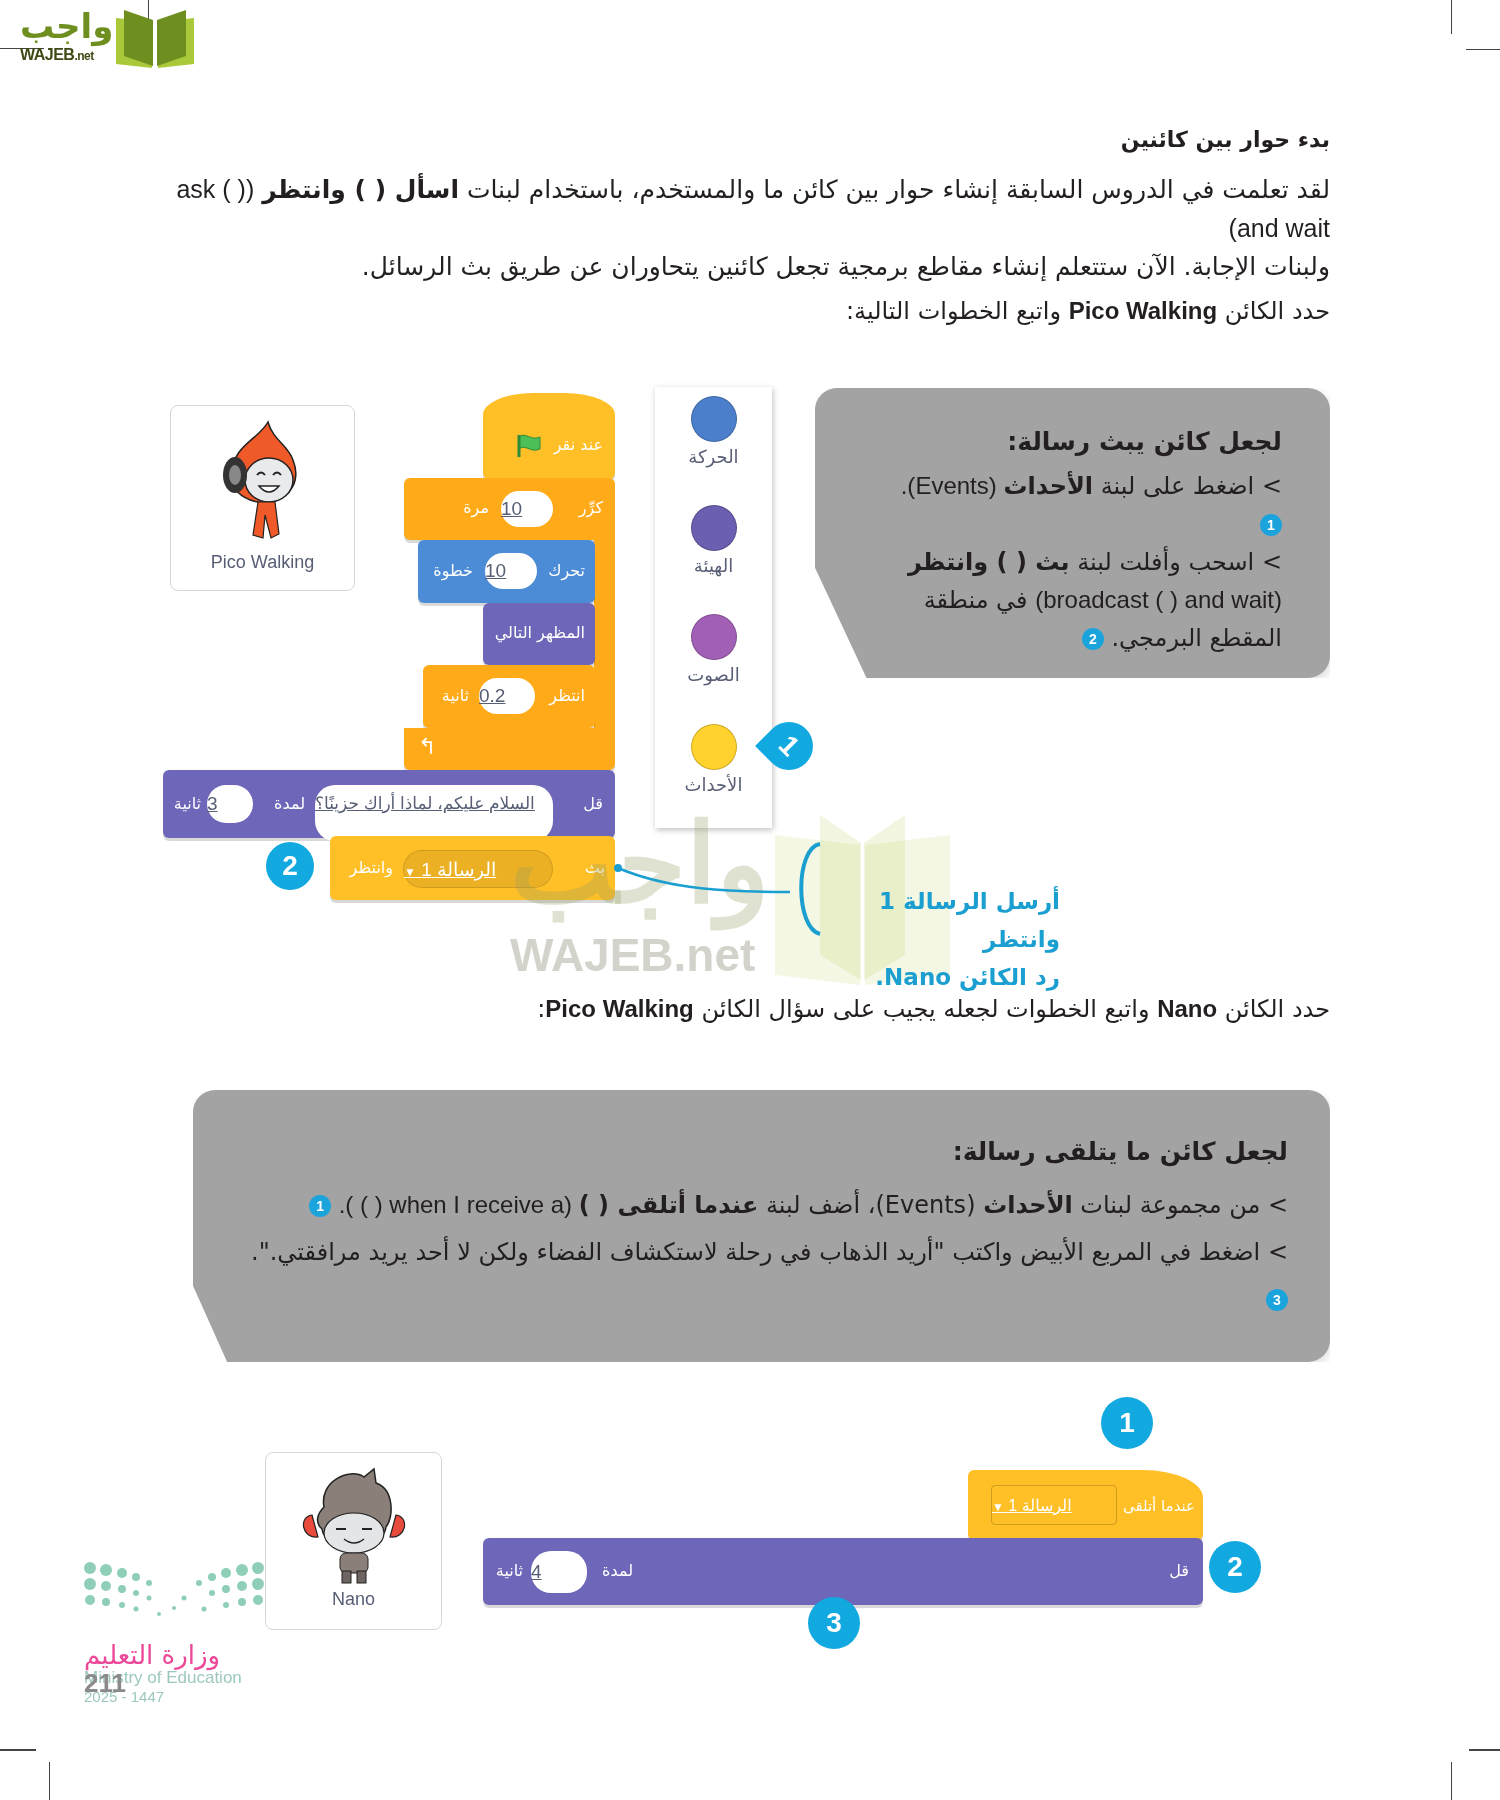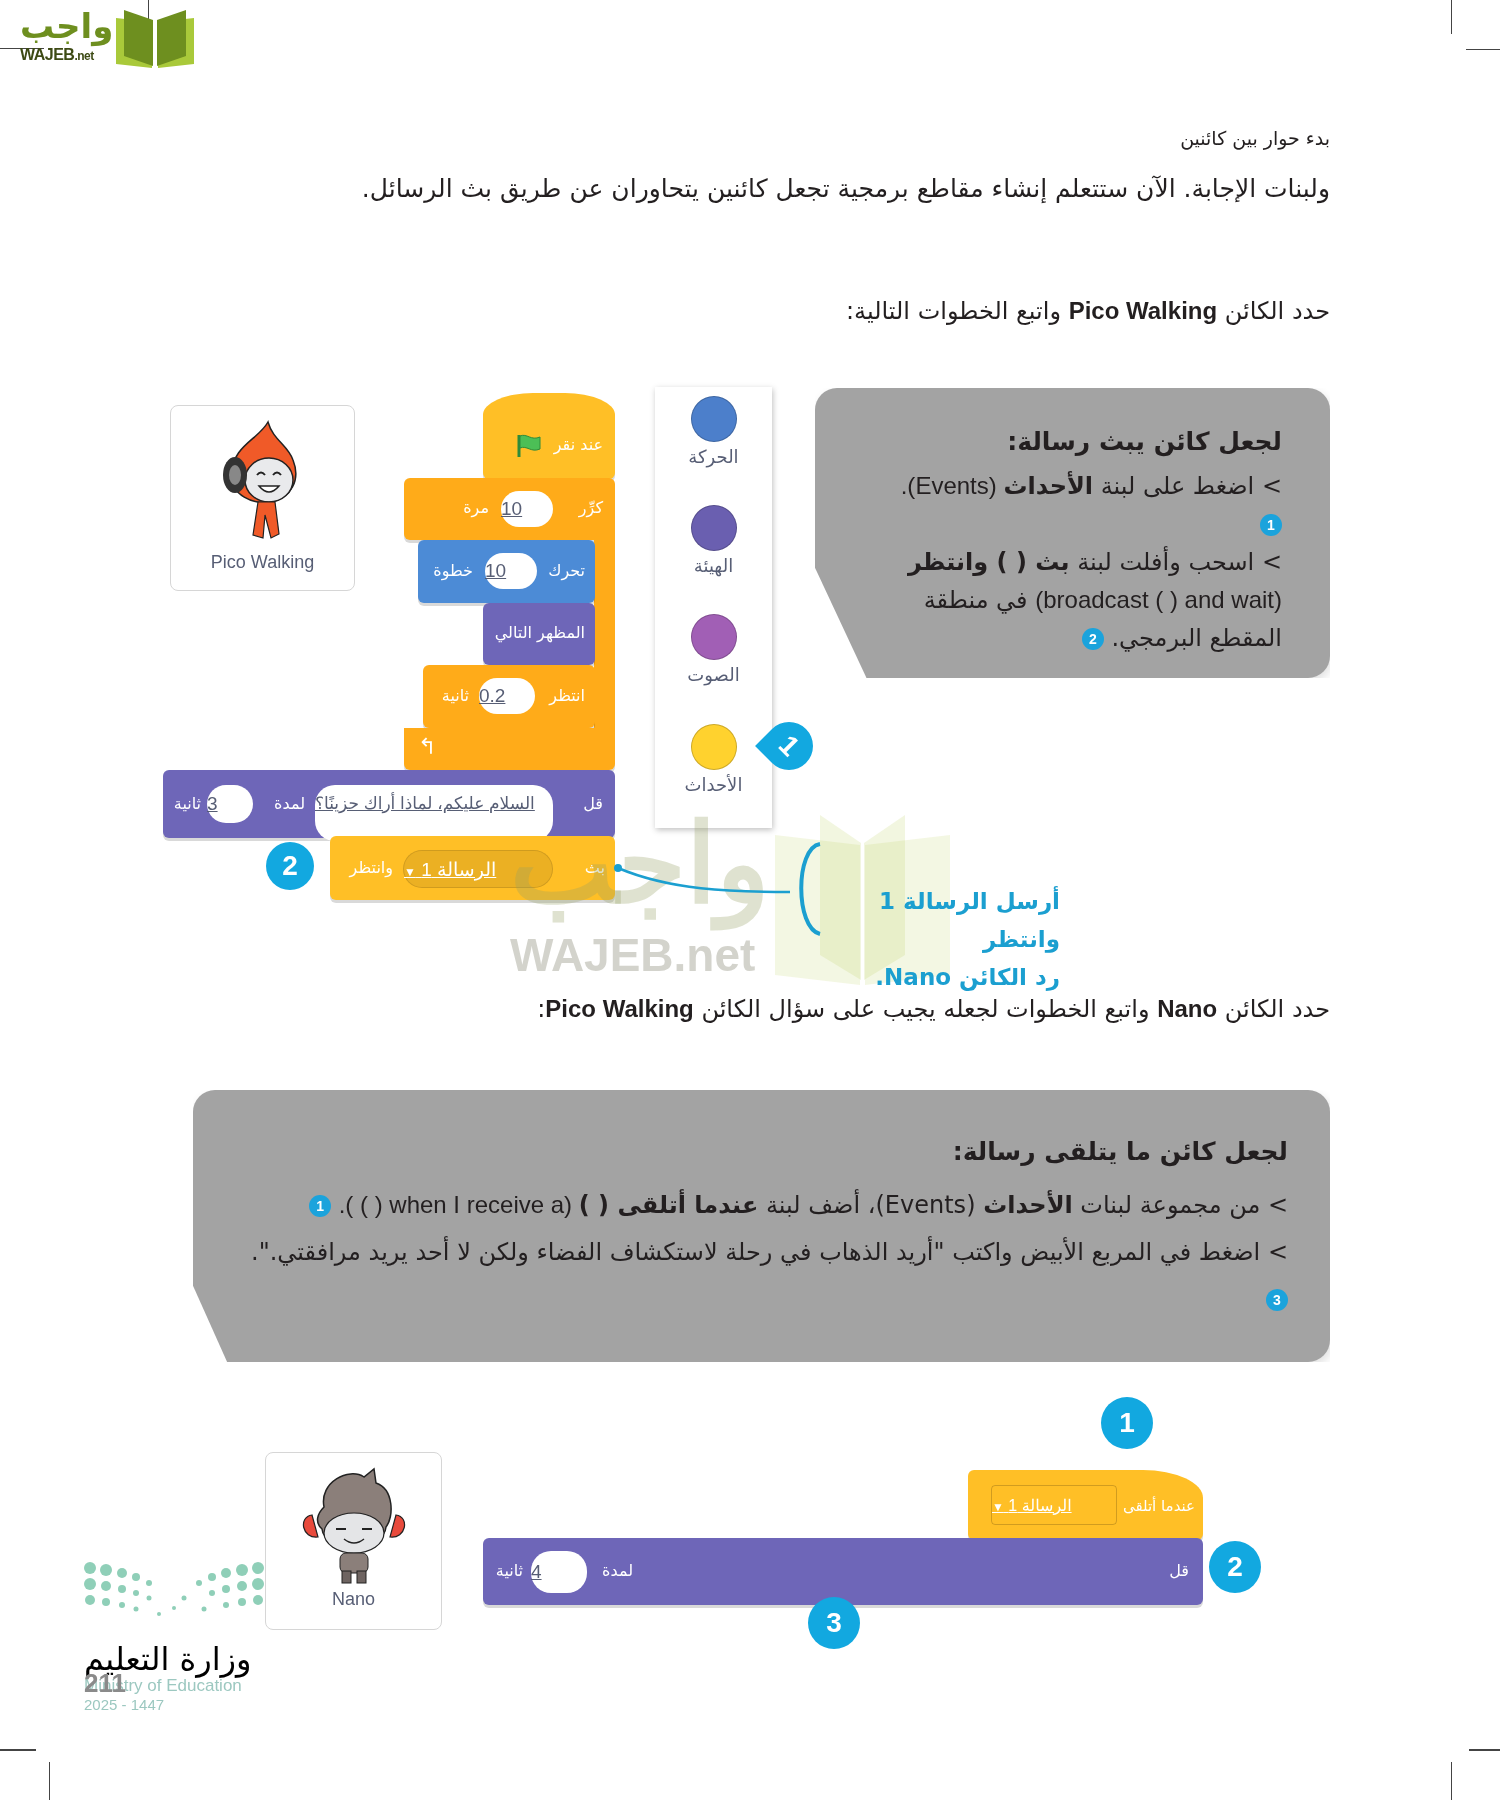--- a/index.html
+++ b/index.html
@@ -12,21 +12,21 @@
   .crop { position: absolute; background: #444; }
 
   
   .logo { left: 8px; top: 4px; width: 185px; height: 62px; }
   .logo .ar { position:absolute; left: 12px; top: 2px; font-size: 34px; font-weight: bold; color: #6e8f1f; direction: rtl; }
   .logo .en { position:absolute; left: 12px; top: 42px; font-size: 16px; font-weight: bold; color: #3d4a14; letter-spacing: -0.5px; font-family: "Liberation Sans", sans-serif; }
   .logo .en small { font-size: 12px; }
   .logo .book { position:absolute; left: 106px; top: 4px; width: 82px; height: 60px; }
 
   
-  .h1 { right: 170px; top: 127px; font-size: 19px; font-weight: normal; }
+  .h1 { right: 170px; top: 127px; font-size: 22px; font-weight: bold; }
   .para { right: 170px; top: 170px; width: 1180px; font-size: 25px; line-height: 38px; }
   .para b { font-weight: bold; }
   .lead1 { right: 170px; top: 297px; font-size: 24px; }
   .lead2 { right: 170px; top: 995px; font-size: 24px; }
   .en-b { font-family: "Liberation Sans", sans-serif; font-weight: bold; }
   .en { font-family: "Liberation Sans", sans-serif; }
 
   
   .bluebox { background: #a3a3a3; border-radius: 22px; box-shadow: 2px 4px 10px rgba(0,0,0,0.12); }
   .box1 { left: 815px; top: 388px; width: 515px; height: 290px; clip-path: polygon(0 0,100% 0,100% 100%,10% 100%,0 62%); }
@@ -83,20 +83,21 @@
   <svg class="book" viewBox="0 0 82 60">
     <path d="M2 10 L38 14 L38 60 L2 56 Z" fill="#a9c93a"></path>
     <path d="M80 10 L44 14 L44 60 L80 56 Z" fill="#a9c93a"></path>
     <path d="M10 2 L39 12 L39 58 L10 48 Z" fill="#6e8f1f"></path>
     <path d="M72 2 L43 12 L43 58 L72 48 Z" fill="#6e8f1f"></path>
   </svg>
 </div>
 
 <div class="abs h1 rtl">بدء حوار بين كائنين</div>
 <div class="abs para rtl">
+  <div><span>لقد تعلمت في الدروس السابقة إنشاء حوار بين كائن ما والمستخدم، باستخدام لبنات </span><b>اسأل ( ) وانتظر</b> <span class="en">(ask ( ) and wait)</span></div>
   <div>ولبنات الإجابة. الآن ستتعلم إنشاء مقاطع برمجية تجعل كائنين يتحاوران عن طريق بث الرسائل.</div>
 </div>
 
 <div class="abs lead1 rtl">
   <span>حدد الكائن </span><span class="en-b">Pico Walking</span><span> واتبع الخطوات التالية:</span>
 </div>
 
 <div class="abs card" style="left:170px;top:405px;width:185px;height:186px;">
   <svg class="abs" style="left:42px;top:14px;" width="100" height="130" viewBox="0 0 100 130">
     <path d="M55 2 C45 20 20 25 18 55 C18 75 40 85 58 82 C78 78 88 60 80 40 C75 25 60 20 55 2 Z" fill="#f05a28" stroke="#222" stroke-width="1.5"></path>
@@ -262,21 +263,21 @@
       <circle cx="128" cy="31" r="3"></circle>
       <circle cx="100" cy="36" r="2.5"></circle>
     <circle cx="174" cy="38" r="5"></circle>
       <circle cx="158" cy="40" r="4"></circle>
       <circle cx="142" cy="43" r="3"></circle>
       <circle cx="120" cy="47" r="2.5"></circle>
       <circle cx="90" cy="46" r="2"></circle>
   </g>
 </svg>
 <div class="abs ministry">
-  <div style="font-size:32px;color:#000000;direction:rtl;text-align:left;letter-spacing:2px;">وزارة التعليم</div>
+  <div style="font-size:26px;color:#ec4899;direction:rtl;text-align:left;letter-spacing:2px;">وزارة التعليم</div>
   <div style="font-size:17px;color:#9cc8c0;font-family:'Liberation Sans',sans-serif;margin-top:-2px;">Ministry of Education</div>
   <div style="font-size:15px;color:#9cc8c0;font-family:'Liberation Sans',sans-serif;">2025 - 1447</div>
 </div>
 <div class="abs" style="left:84px;top:1668px;font-size:26px;font-weight:bold;color:#8a8a8a;font-family:'Liberation Sans',sans-serif;">211</div>
 
 <div class="abs card" style="left:265px;top:1452px;width:177px;height:178px;">
   <svg class="abs" style="left:28px;top:14px;" width="120" height="120" viewBox="0 0 120 120">
     <path d="M30 40 C25 15 55 0 70 10 L80 2 L82 16 C100 22 100 50 92 60 C90 85 30 85 28 62 C20 55 24 46 30 40 Z" fill="#8b7f7a" stroke="#222" stroke-width="1.5"></path>
     <path d="M18 48 C4 50 8 72 24 70 Z" fill="#e84a3c" stroke="#222" stroke-width="1.2"></path>
     <path d="M102 48 C116 50 112 72 96 70 Z" fill="#e84a3c" stroke="#222" stroke-width="1.2"></path>

